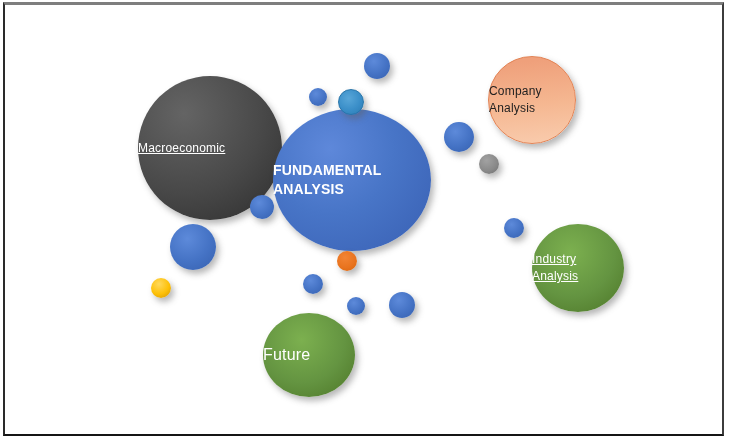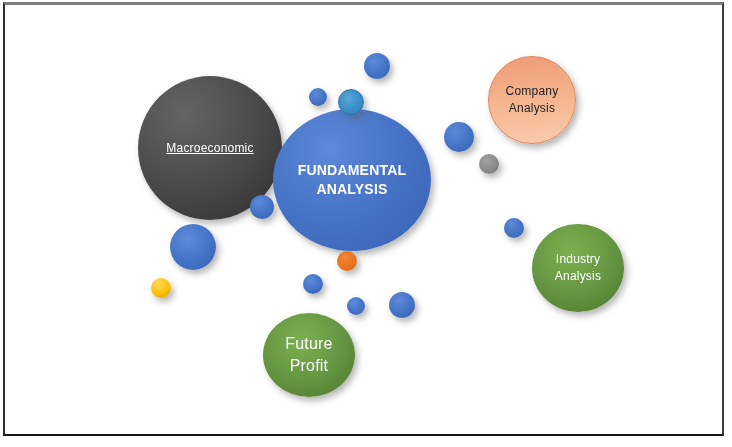--- a/index.html
+++ b/index.html
@@ -12,21 +12,21 @@
     background:#ffffff;box-sizing:border-box;
     border-top:3px solid #7e7e7e;
     border-right:2px solid #3c3c3c;
     border-bottom:2px solid #151515;
     border-left:2px solid #2a2a2a;
   }
   .canvas{position:absolute;left:0;top:0;width:732px;height:447px;}
   .bubble{
     position:absolute;border-radius:50%;
     box-shadow:3px 4px 6px rgba(95,95,95,.45);
-    display:flex;align-items:center;justify-content:center;text-align:center;
+    display:flex;align-items:center;justify-content:center;
     box-sizing:border-box;
   }
   .bubble .lbl{width:100%;line-height:1.38;letter-spacing:.2px;}
   .s-bigblue{background:radial-gradient(ellipse at 36% 28%, #5e88da 0%, #4875c7 45%, #3e67ba 80%, #3a61b1 100%);}
   .s-blue{background:radial-gradient(circle at 38% 32%, #5d8ada 0%, #4472c4 55%, #3660ae 100%);}
   .s-teal{background:radial-gradient(circle at 40% 35%, #58a6d8 0%, #3a8ec8 55%, #2b7ab1 100%);border:1px solid #2774a8;}
   .s-gray{background:radial-gradient(circle at 38% 32%, #a2a2a2 0%, #8a8a8a 55%, #6e6e6e 100%);}
   .s-gold{background:radial-gradient(circle at 40% 30%, #ffd95c 0%, #fdc007 55%, #cf9204 100%);}
   .s-orange{background:radial-gradient(circle at 40% 32%, #f28434 0%, #e9741f 55%, #d8640c 100%);}
   .s-darkgray{background:radial-gradient(circle at 32% 26%, #646464 0%, #484848 55%, #2d2d2d 100%);}
@@ -56,30 +56,29 @@
     <div class="bubble s-blue" style="left: 444px; top: 122px; width: 30px; height: 30px; z-index: 5;"></div>
     <div class="bubble s-gray" style="left: 479px; top: 154px; width: 20px; height: 20px; z-index: 5;"></div>
     <div class="bubble s-peach" style="left: 488px; top: 56px; width: 88px; height: 88px; z-index: 5;">
       <div class="lbl" style="color: rgb(31, 31, 31); font-size: 12px;">
         <div>Company</div>
         <div>Analysis</div>
       </div>
     </div>
     <div class="bubble s-blue" style="left: 504px; top: 218px; width: 20px; height: 20px; z-index: 5;"></div>
     <div class="bubble s-green" style="left: 532px; top: 224px; width: 92px; height: 88px; z-index: 5;">
-      <div class="lbl" style="color: rgb(255, 255, 255); font-size: 12px;">
+      <div class="lbl" style="color: rgb(255, 255, 255); font-size: 12px; text-decoration: underline;">
         <div>Industry</div>
         <div>Analysis</div>
       </div>
     </div>
     <div class="bubble s-blue" style="left: 170px; top: 224px; width: 46px; height: 46px; z-index: 5;"></div>
     <div class="bubble s-gold" style="left: 151px; top: 278px; width: 20px; height: 20px; z-index: 5;"></div>
     <div class="bubble s-orange" style="left: 337px; top: 251px; width: 20px; height: 20px; z-index: 6;"></div>
     <div class="bubble s-blue" style="left: 303px; top: 274px; width: 20px; height: 20px; z-index: 5;"></div>
     <div class="bubble s-blue" style="left: 347px; top: 297px; width: 18px; height: 18px; z-index: 5;"></div>
     <div class="bubble s-blue" style="left: 389px; top: 292px; width: 26px; height: 26px; z-index: 5;"></div>
     <div class="bubble s-green" style="left: 263px; top: 313px; width: 92px; height: 84px; z-index: 4;">
       <div class="lbl" style="color: rgb(255, 255, 255); font-size: 16px;">
         <div>Future</div>
-        <div>Profit</div>
       </div>
     </div>
   </div>
 
 </body></html>

